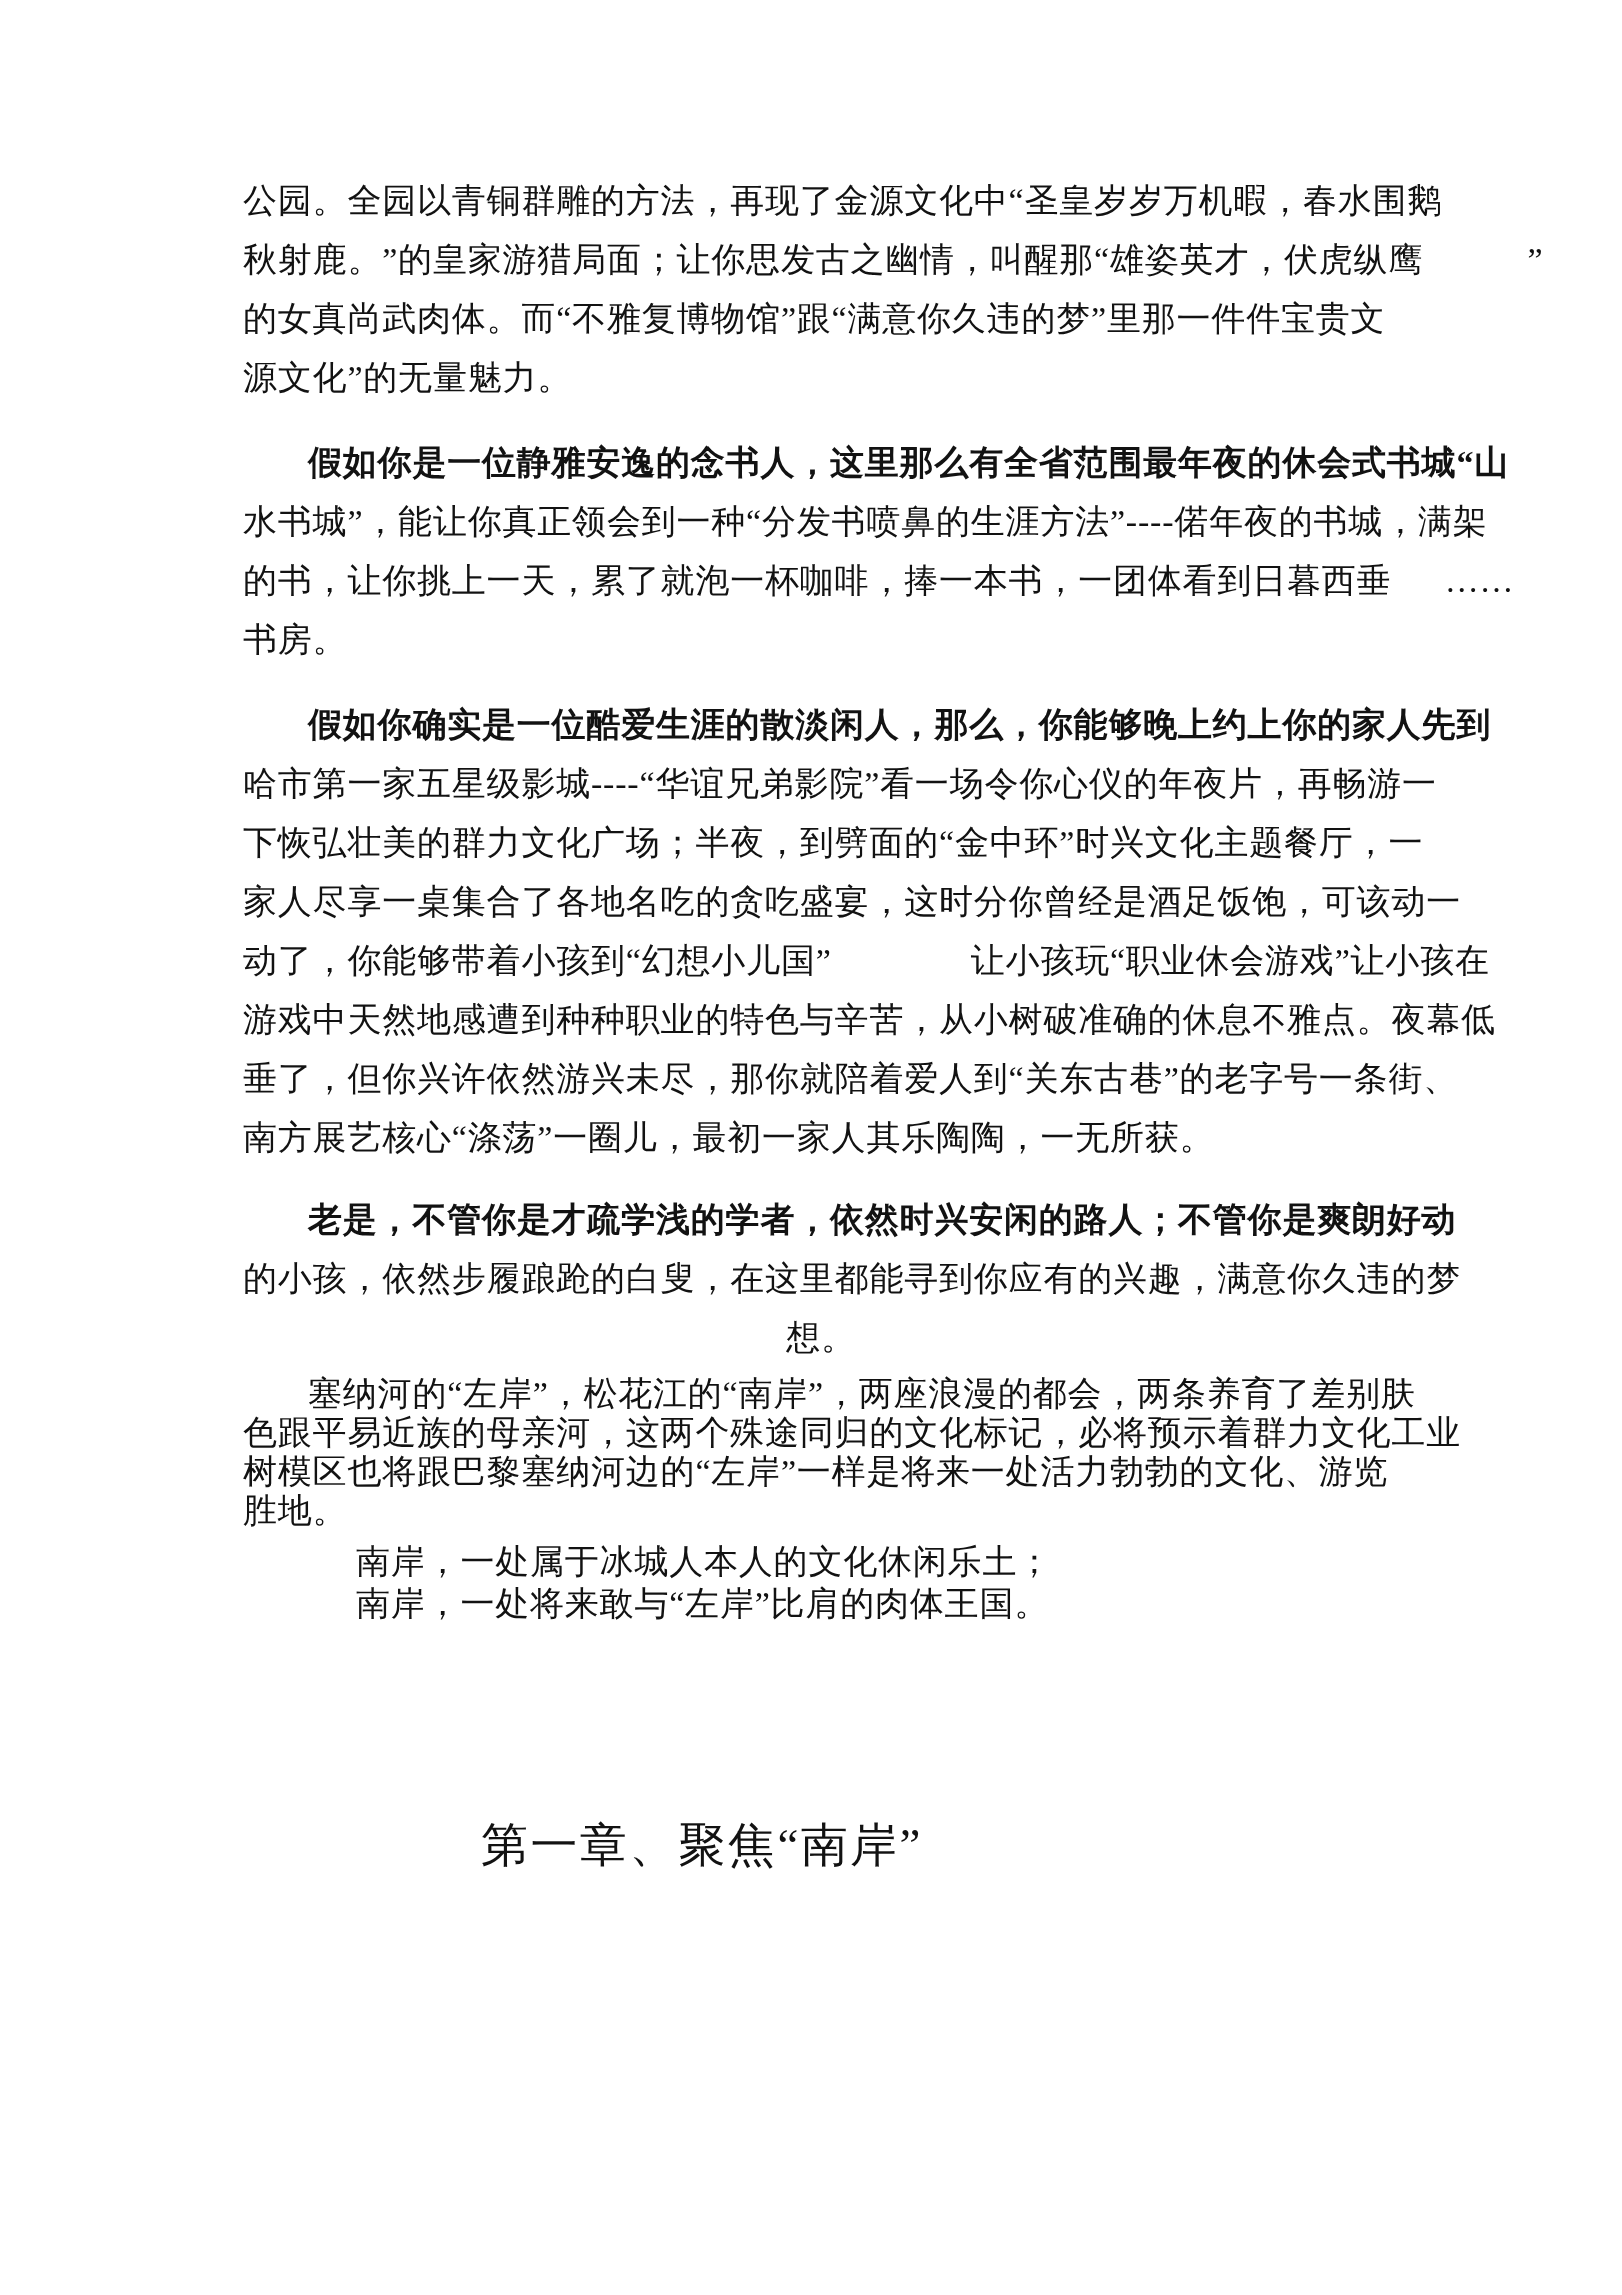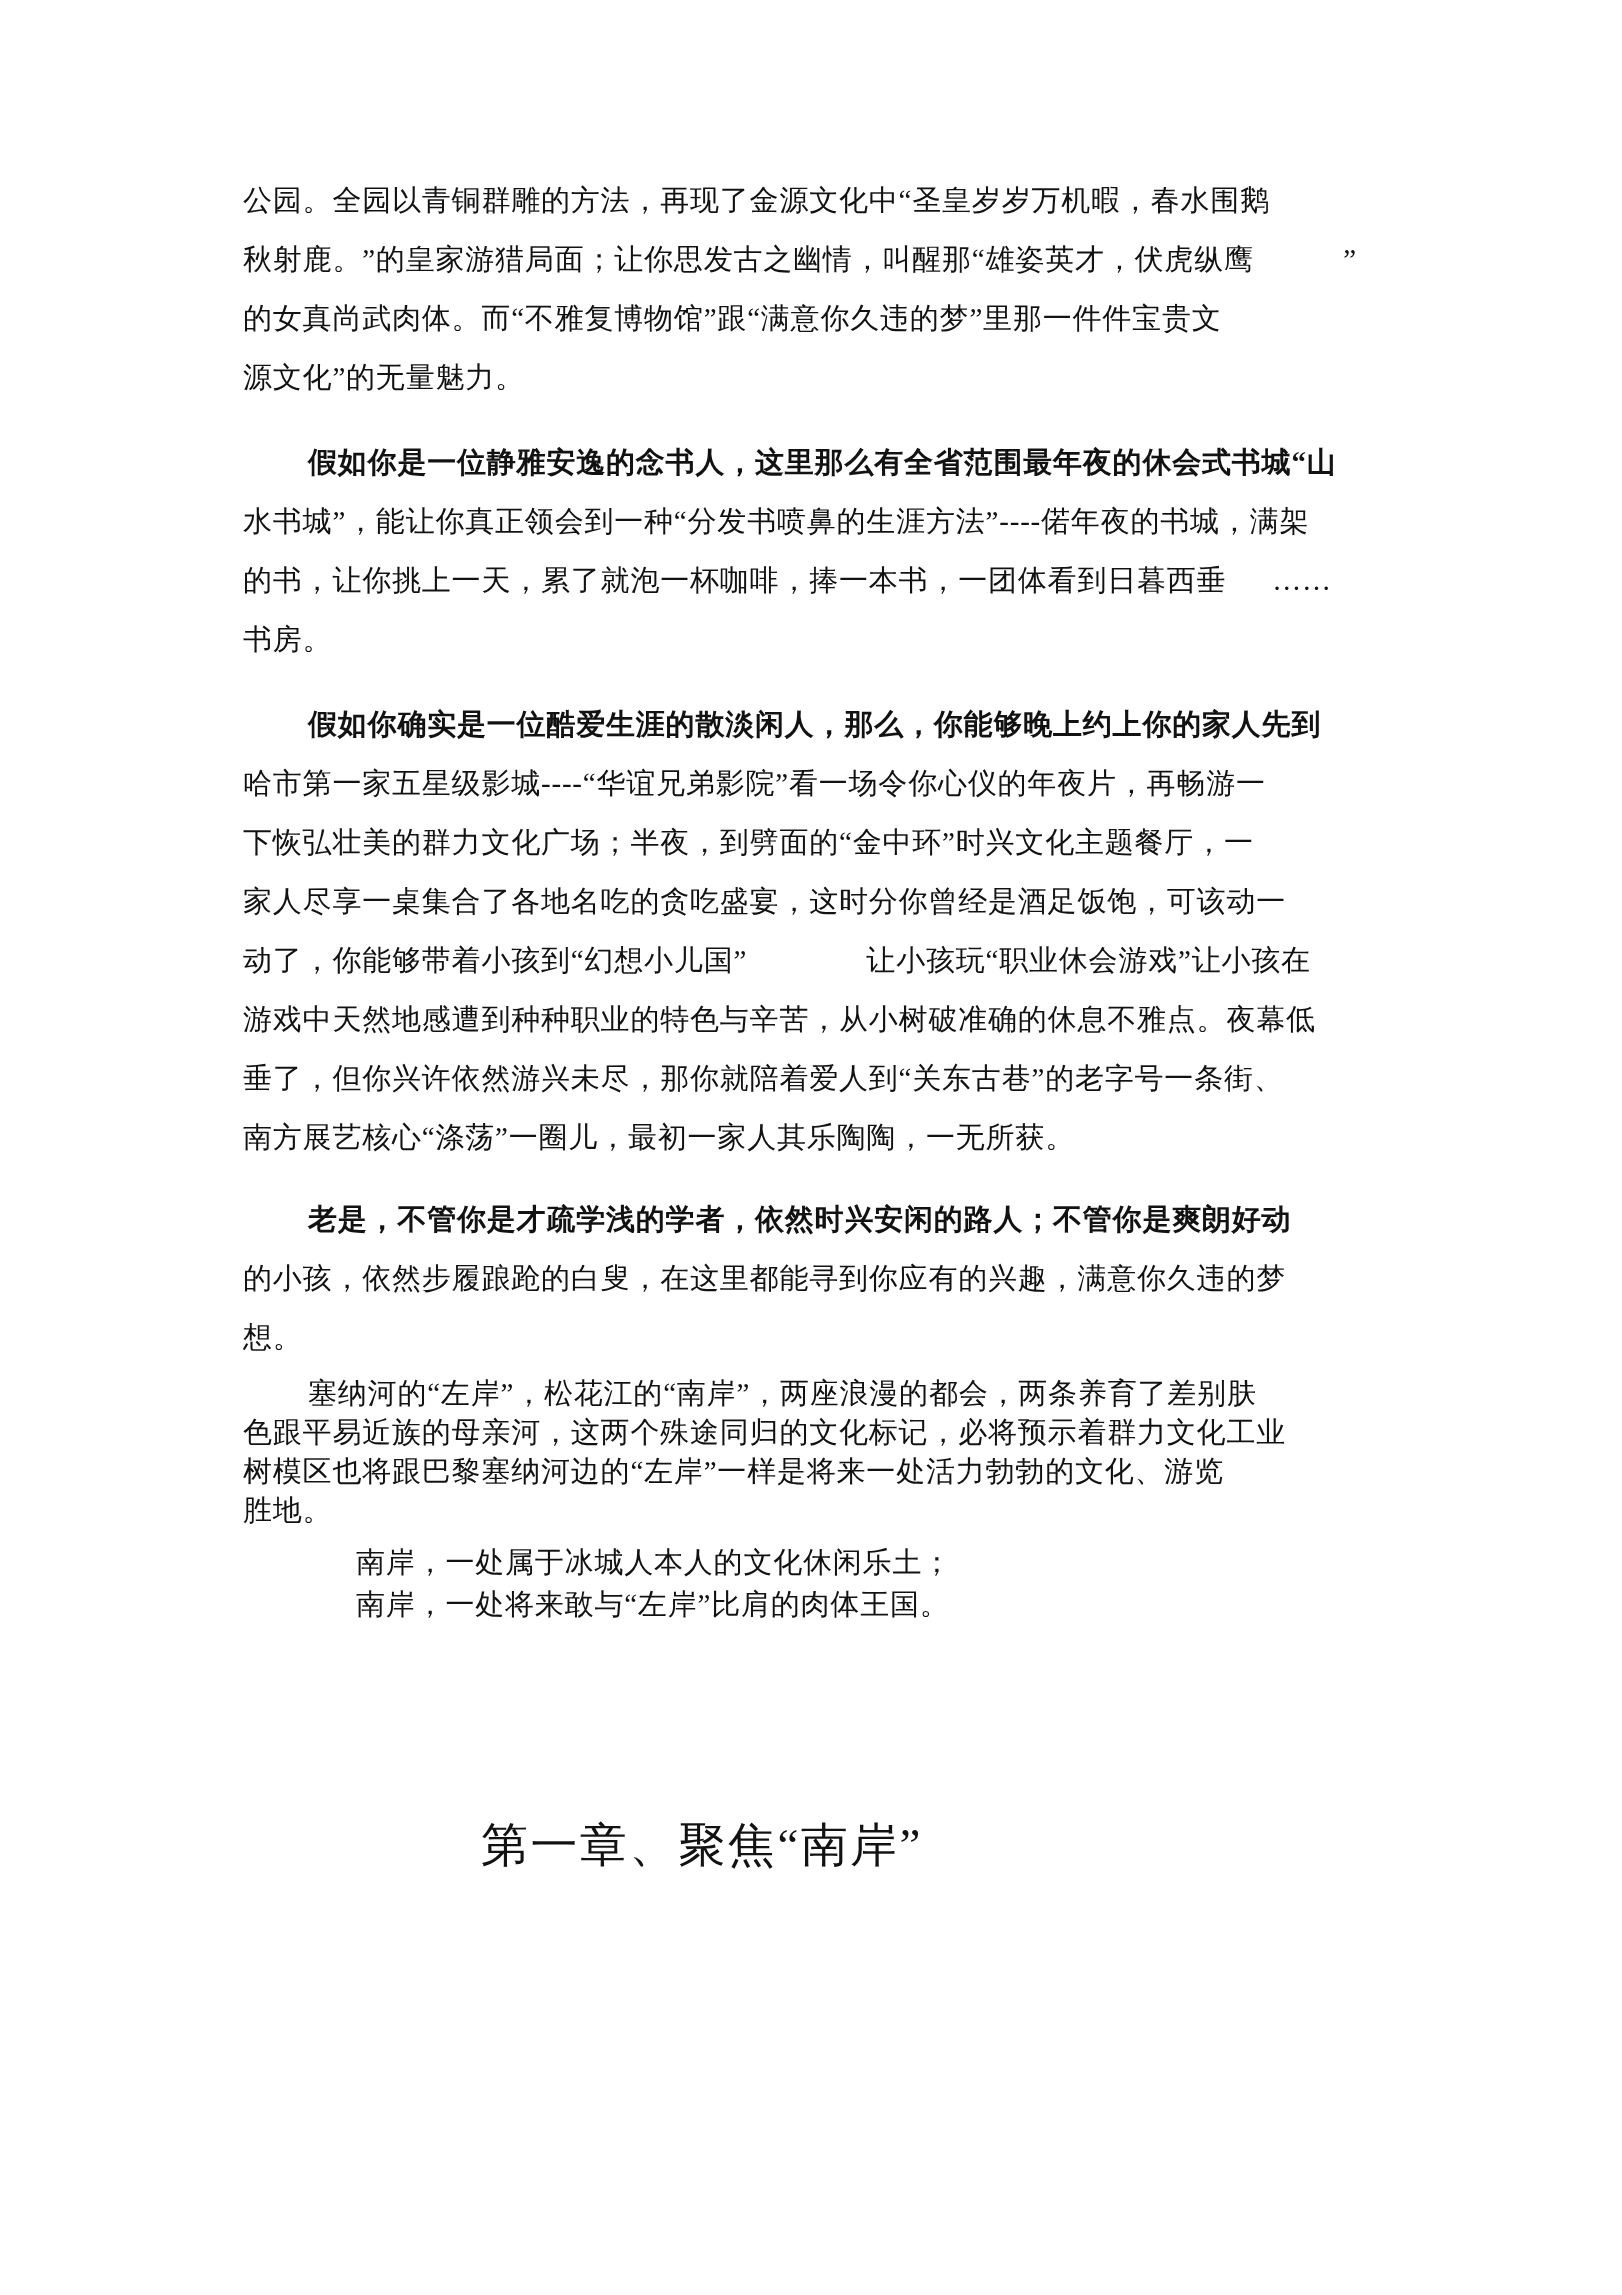--- a/index.html
+++ b/index.html
@@ -17,31 +17,31 @@
     color: #121212;
   }
   .doc {
     position: absolute;
     top: 0;
     left: 243px;
     width: 1156px;
     padding-top: 171px;
   }
   .para {
-    font-size: 29px;
+    font-size: 34px;
     letter-spacing: 0.8px;
   }
   .line {
     white-space: pre;      
   }
   
   .para.body .line   { line-height: 59px; height: 59px; }
   .para.body         { margin-bottom: 26px; }
   .para.body.m28     { margin-bottom: 23px; }
-  .para.body.m8      { margin-bottom: 6.5px; }
+  .para.body.m8      { margin-bottom: 6.5px; text-align: center; }
   .para.body.indent .line.first { padding-left: 65px; font-weight: bold; }
   
   .para.tight        { margin-bottom: 11.4px; }
   .para.tight .line  { line-height: 39px; height: 39px; }
   .para.tight .line.first { padding-left: 65px; }
   .para.tight2       { margin-left: 113px; }
   .para.tight2 .line { line-height: 42px; height: 42px; }
   .chapter-heading {
     margin-top: 171px;
     margin-left: 238px;

